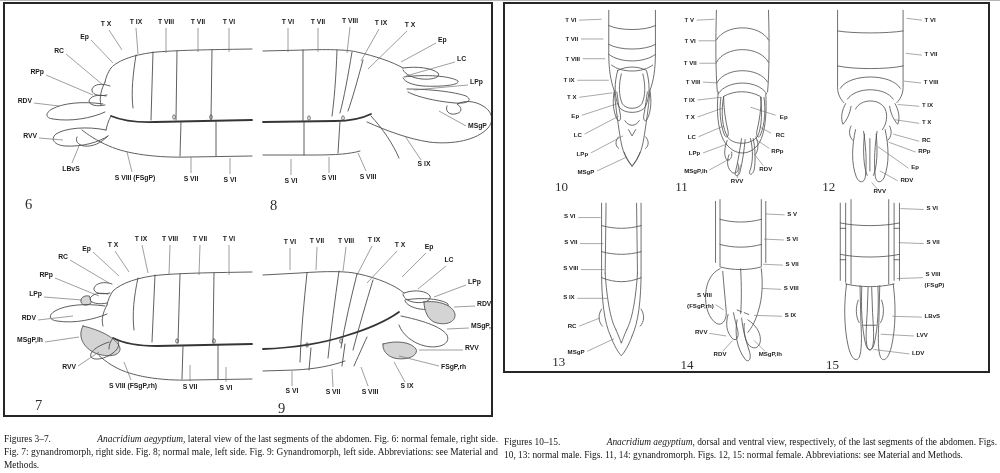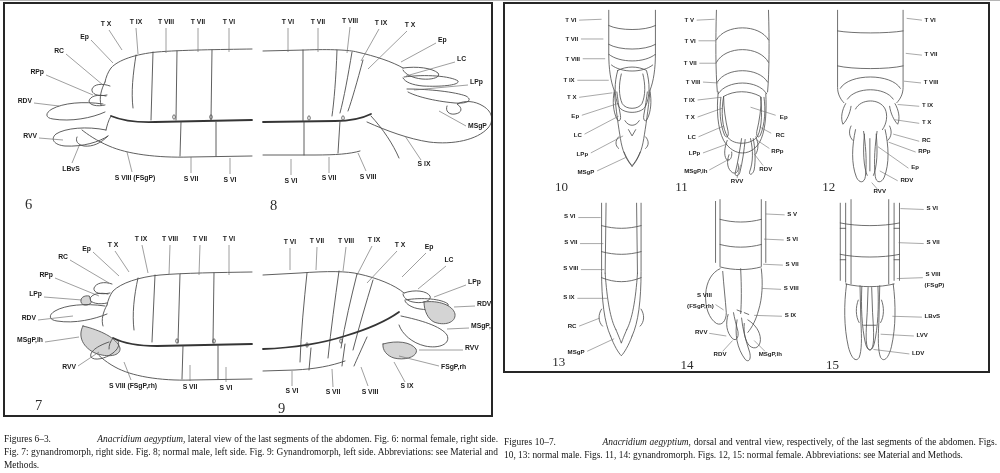--- a/index.html
+++ b/index.html
@@ -483,16 +483,16 @@
           <text x="440" y="350" class="lbl" text-anchor="start">LBvS</text>
           <line x1="391" y1="368" x2="428" y2="370" class="leader"></line>
           <text x="431" y="371" class="lbl" text-anchor="start">LVV</text>
           <line x1="383" y1="385" x2="423" y2="390" class="leader"></line>
           <text x="426" y="391" class="lbl" text-anchor="start">LDV</text>
           <text x="330" y="407" class="fignum">15</text>
         </g>
       </svg>
   </div>
 
-  <p class="caption" id="cap-left"><span>Figures 6–3. </span><span class="sp">Anacridium aegyptium</span><span>, lateral view of the last segments of the abdomen. Fig. 6: normal female, right side. Fig. 7: gynandromorph, right side. Fig. 8; normal male, left side. Fig. 9: Gynandromorph, left side. Abbreviations: see Material and Methods.</span></p>
-
-  <p class="caption" id="cap-right"><span>Figures 10–7. </span><span class="sp">Anacridium aegyptium</span><span>, dorsal and ventral view, respectively, of the last segments of the abdomen. Figs. 10, 13: normal male. Figs. 11, 14: gynandromorph. Figs. 12, 15: normal female. Abbreviations: see Material and Methods.</span></p>
+  <p class="caption" id="cap-left"><span>Figures 3–7. </span><span class="sp">Anacridium aegyptium</span><span>, lateral view of the last segments of the abdomen. Fig. 6: normal female, right side. Fig. 7: gynandromorph, right side. Fig. 8; normal male, left side. Fig. 9: Gynandromorph, left side. Abbreviations: see Material and Methods.</span></p>
+
+  <p class="caption" id="cap-right"><span>Figures 10–15. </span><span class="sp">Anacridium aegyptium</span><span>, dorsal and ventral view, respectively, of the last segments of the abdomen. Figs. 10, 13: normal male. Figs. 11, 14: gynandromorph. Figs. 12, 15: normal female. Abbreviations: see Material and Methods.</span></p>
 </div>
 
 </body></html>

